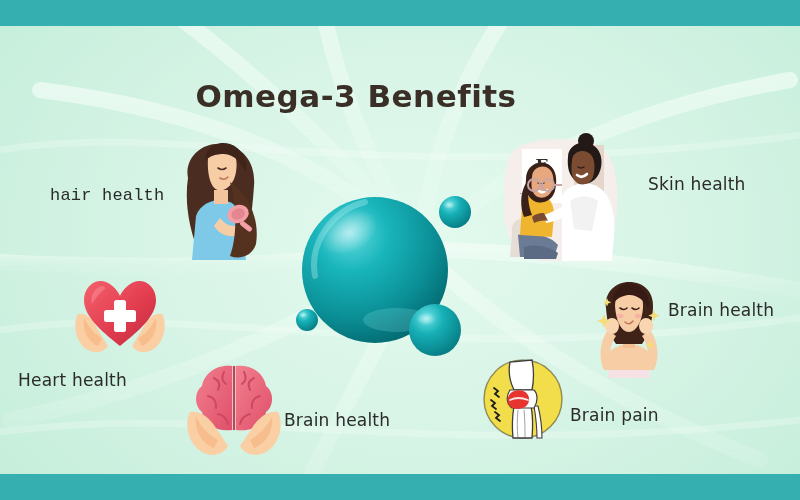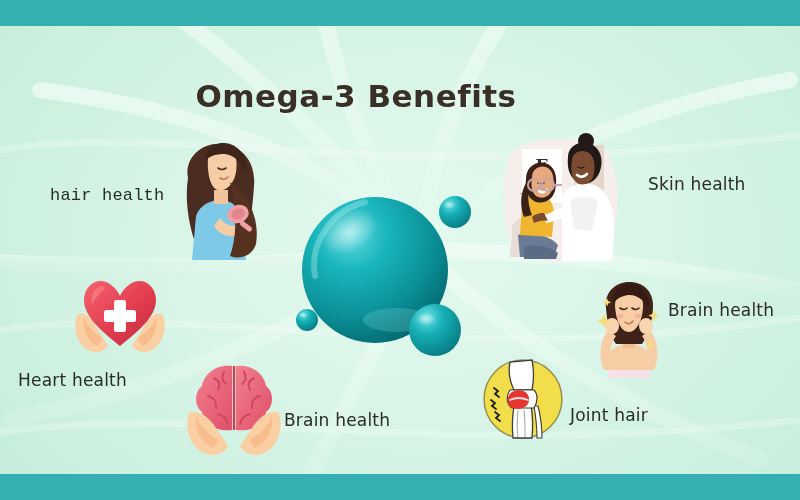--- a/index.html
+++ b/index.html
@@ -361,16 +361,16 @@
           <path d="M11 44 l4 3 -3 3 4 3"></path>
           <path d="M15 56 l4 3 -3 3 4 3"></path>
         </g>
 
         <g stroke="#6a6a6a" stroke-width="0.9" fill="none" opacity=".7">
           <path d="M38 54 C 37 64, 37 74, 38 82"></path>
           <path d="M44 54 C 45 64, 45 74, 45 82"></path>
         </g>
       </svg>
     </div>
-    <div class="item-label" style="left:570px; top:405px;">Joint hair</div>
+    <div class="item-label" style="left:570px; top:405px;">Brain pain</div>
   </div>
 
 </div>
 
 </body></html>

